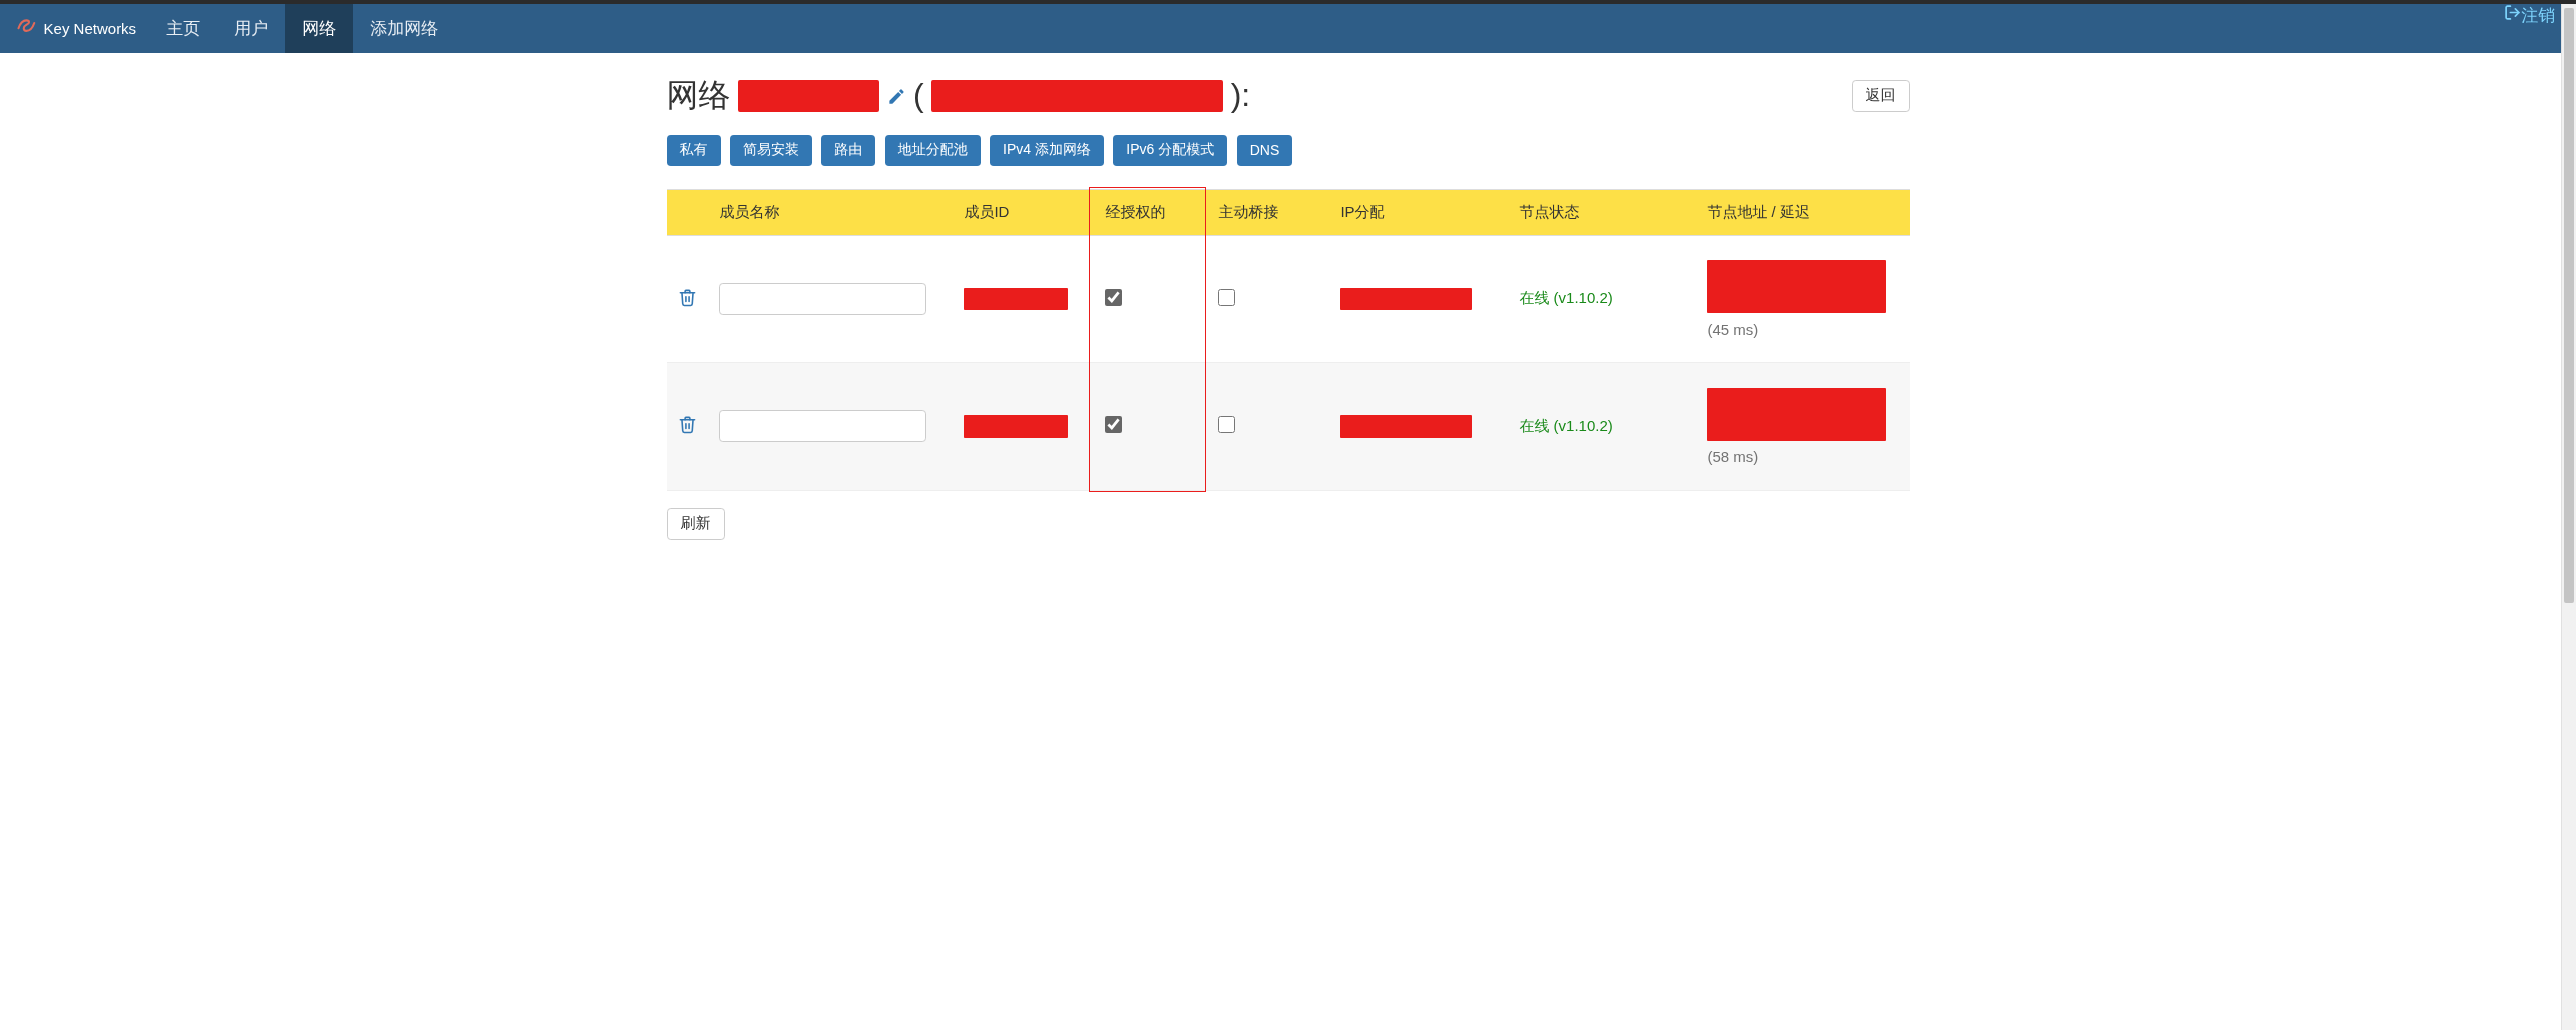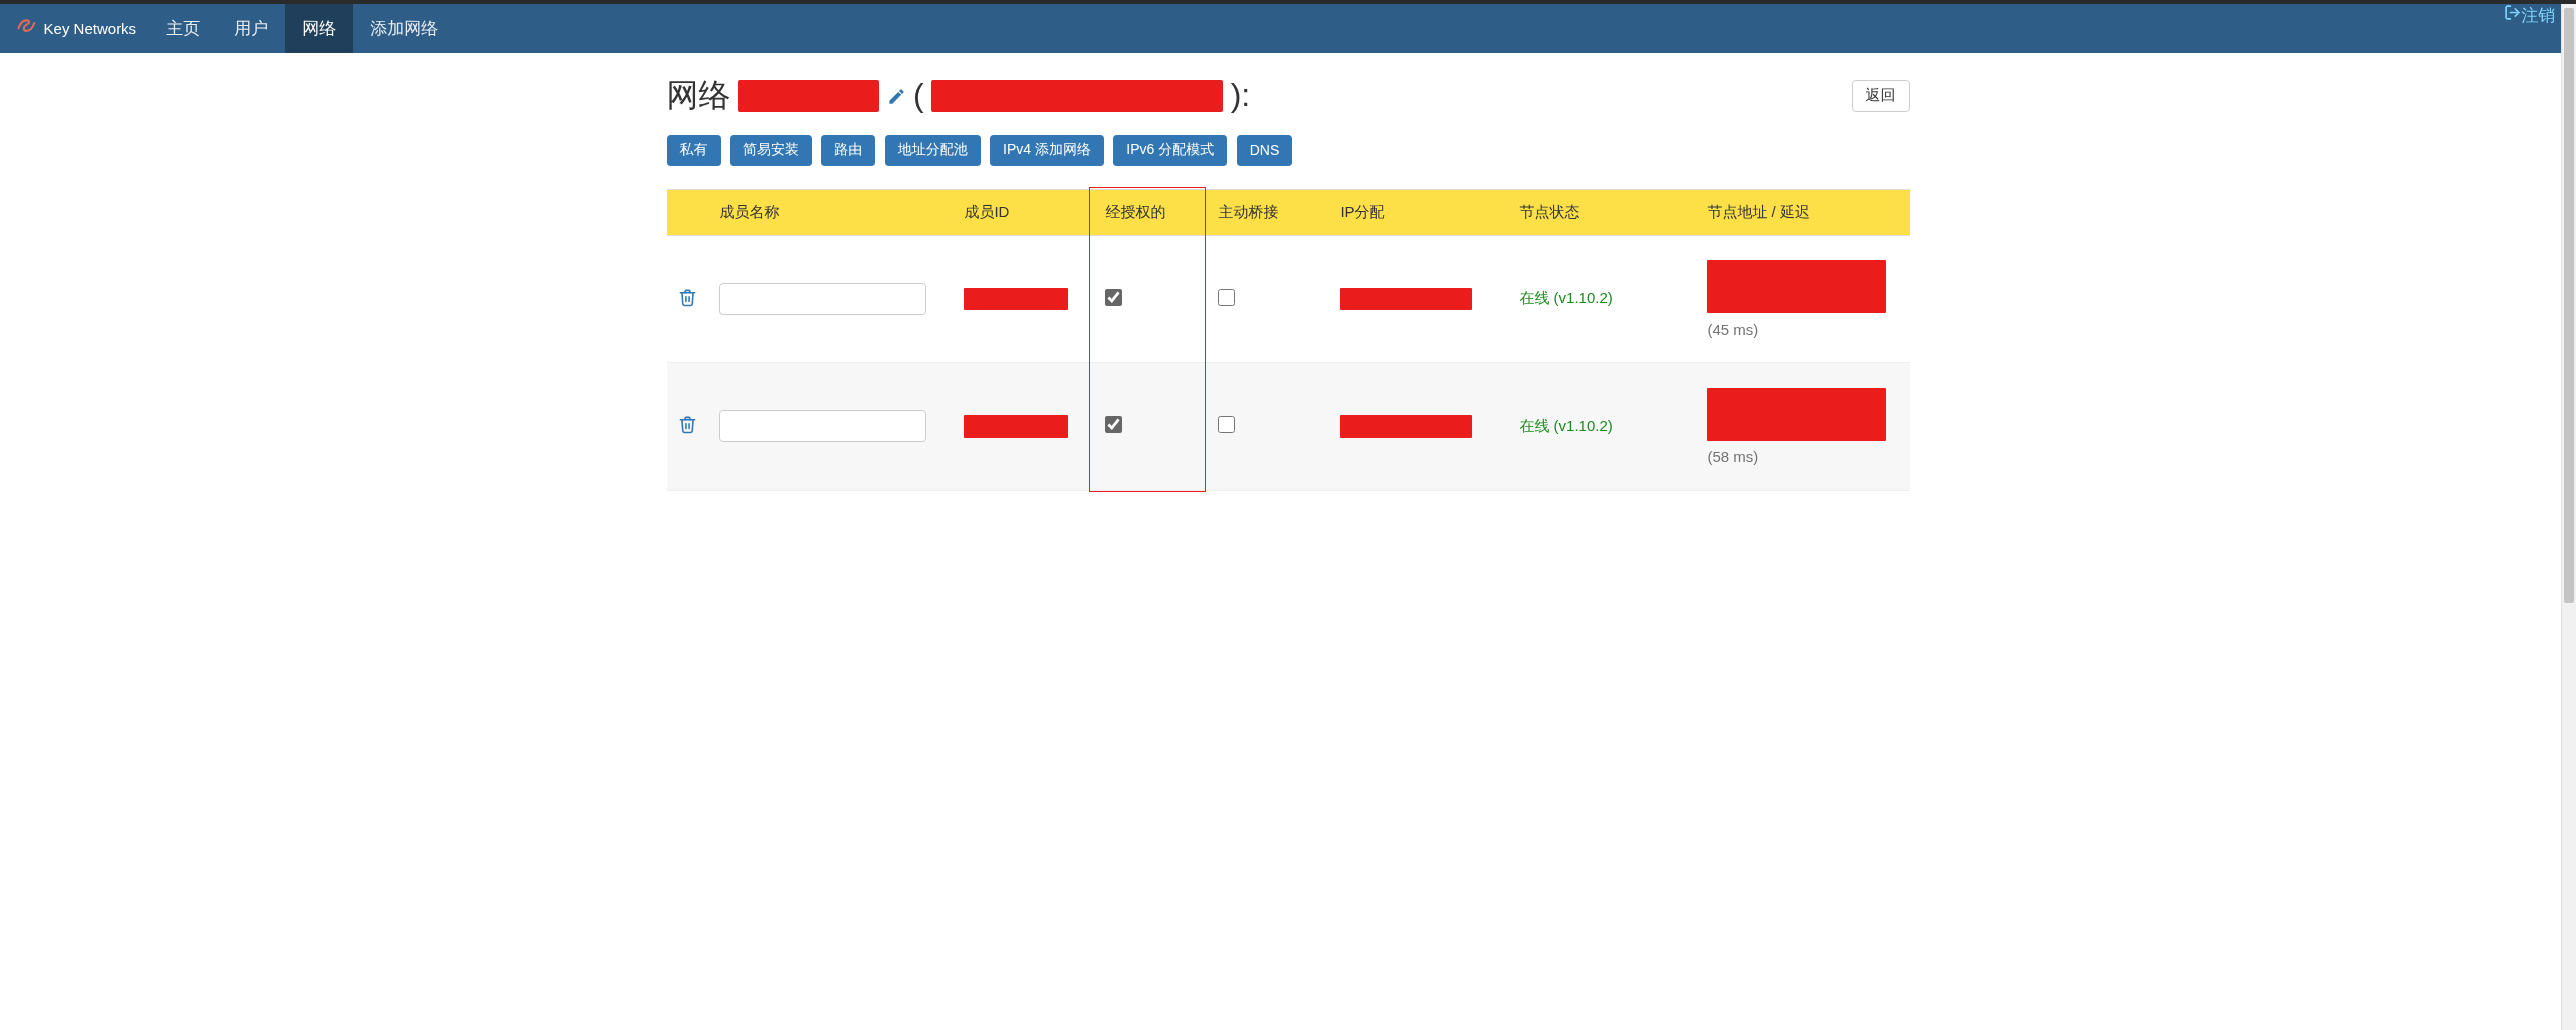--- a/index.html
+++ b/index.html
@@ -237,20 +237,23 @@
             <td class="col-addr">
               <div class="redcell addr"></div>
               <div class="latency">(58 ms)</div>
             </td>
           </tr>
         </tbody>
     </table>
     <div class="auth-highlight" id="auth-box" style="left: 422px; top: -1.4px; width: 117px; height: 305px;"></div>
   </div>
 
+  <div class="refresh-row">
+    <button class="btn-outline">刷新</button>
+  </div>
 
 </div>
 
 <div class="vscroll">
   <div class="arrow up">▴</div>
   <div class="thumb"></div>
 </div>
 
 
 </body></html>

